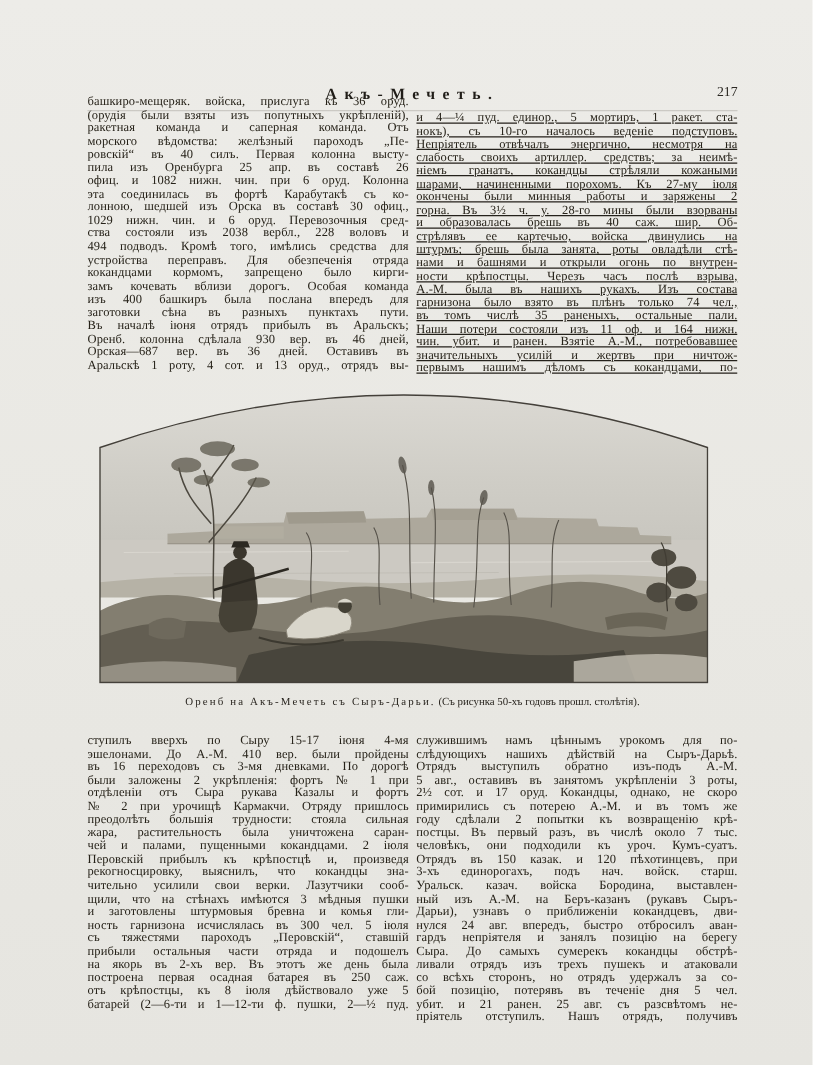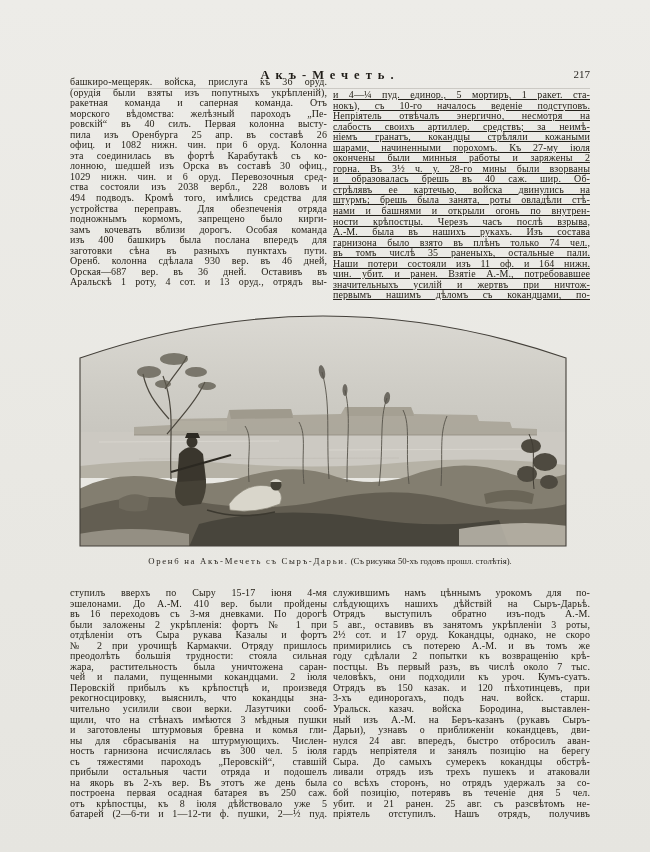--- a/index.html
+++ b/index.html
@@ -58,24 +58,25 @@
       <div class="tl">морского вѣдомства: желѣзный пароходъ „Пе-</div>
       <div class="tl">ровскій“ въ 40 силъ. Первая колонна высту-</div>
       <div class="tl">пила изъ Оренбурга 25 апр. въ составѣ 26</div>
       <div class="tl">офиц. и 1082 нижн. чин. при 6 оруд. Колонна</div>
       <div class="tl">эта соединилась въ фортѣ Карабутакѣ съ ко-</div>
       <div class="tl">лонною, шедшей изъ Орска въ составѣ 30 офиц.,</div>
       <div class="tl">1029 нижн. чин. и 6 оруд. Перевозочныя сред-</div>
       <div class="tl">ства состояли изъ 2038 вербл., 228 воловъ и</div>
       <div class="tl">494 подводъ. Кромѣ того, имѣлись средства для</div>
       <div class="tl">устройства переправъ. Для обезпеченія отряда</div>
-      <div class="tl">подножнымъ кормомъ, запрещено было кирги-</div>
+      <div class="tl">кокандцами кормомъ, запрещено было кирги-</div>
       <div class="tl">замъ кочевать вблизи дорогъ. Особая команда</div>
       <div class="tl">изъ 400 башкиръ была послана впередъ для</div>
       <div class="tl">заготовки сѣна въ разныхъ пунктахъ пути.</div>
+      <div class="tl">Въ началѣ іюня отрядъ прибылъ въ Аральскъ;</div>
       <div class="tl">Оренб. колонна сдѣлала 930 вер. въ 46 дней,</div>
       <div class="tl">Орская—687 вер. въ 36 дней. Оставивъ въ</div>
       <div class="tl">Аральскѣ 1 роту, 4 сот. и 13 оруд., отрядъ вы-</div>
     </div>
   <div class="col col-top-right">
       <div class="tl">и 4—¼ пуд. единор., 5 мортиръ, 1 ракет. ста-</div>
       <div class="tl">нокъ), съ 10-го началось веденіе подступовъ.</div>
       <div class="tl">Непріятель отвѣчалъ энергично, несмотря на</div>
       <div class="tl">слабость своихъ артиллер. средствъ; за неимѣ-</div>
       <div class="tl">ніемъ гранатъ, кокандцы стрѣляли кожаными</div>
@@ -206,21 +207,20 @@
       <div class="tl">отдѣленіи отъ Сыра рукава Казалы и фортъ</div>
       <div class="tl">№ 2 при урочищѣ Кармакчи. Отряду пришлось</div>
       <div class="tl">преодолѣть большія трудности: стояла сильная</div>
       <div class="tl">жара, растительность была уничтожена саран-</div>
       <div class="tl">чей и палами, пущенными кокандцами. 2 іюля</div>
       <div class="tl">Перовскій прибылъ къ крѣпостцѣ и, произведя</div>
       <div class="tl">рекогносцировку, выяснилъ, что кокандцы зна-</div>
       <div class="tl">чительно усилили свои верки. Лазутчики сооб-</div>
       <div class="tl">щили, что на стѣнахъ имѣются 3 мѣдныя пушки</div>
       <div class="tl">и заготовлены штурмовыя бревна и комья гли-</div>
-      <div class="tl">ны для сбрасыванія на штурмующихъ. Числен-</div>
       <div class="tl">ность гарнизона исчислялась въ 300 чел. 5 іюля</div>
       <div class="tl">съ тяжестями пароходъ „Перовскій“, ставшій</div>
       <div class="tl">прибыли остальныя части отряда и подошелъ</div>
       <div class="tl">на якорь въ 2-хъ вер. Въ этотъ же день была</div>
       <div class="tl">построена первая осадная батарея въ 250 саж.</div>
       <div class="tl">отъ крѣпостцы, къ 8 іюля дѣйствовало уже 5</div>
       <div class="tl">батарей (2—6-ти и 1—12-ти ф. пушки, 2—½ пуд.</div>
     </div>
   <div class="col col-bottom-right">
       <div class="tl">служившимъ намъ цѣннымъ урокомъ для по-</div>

